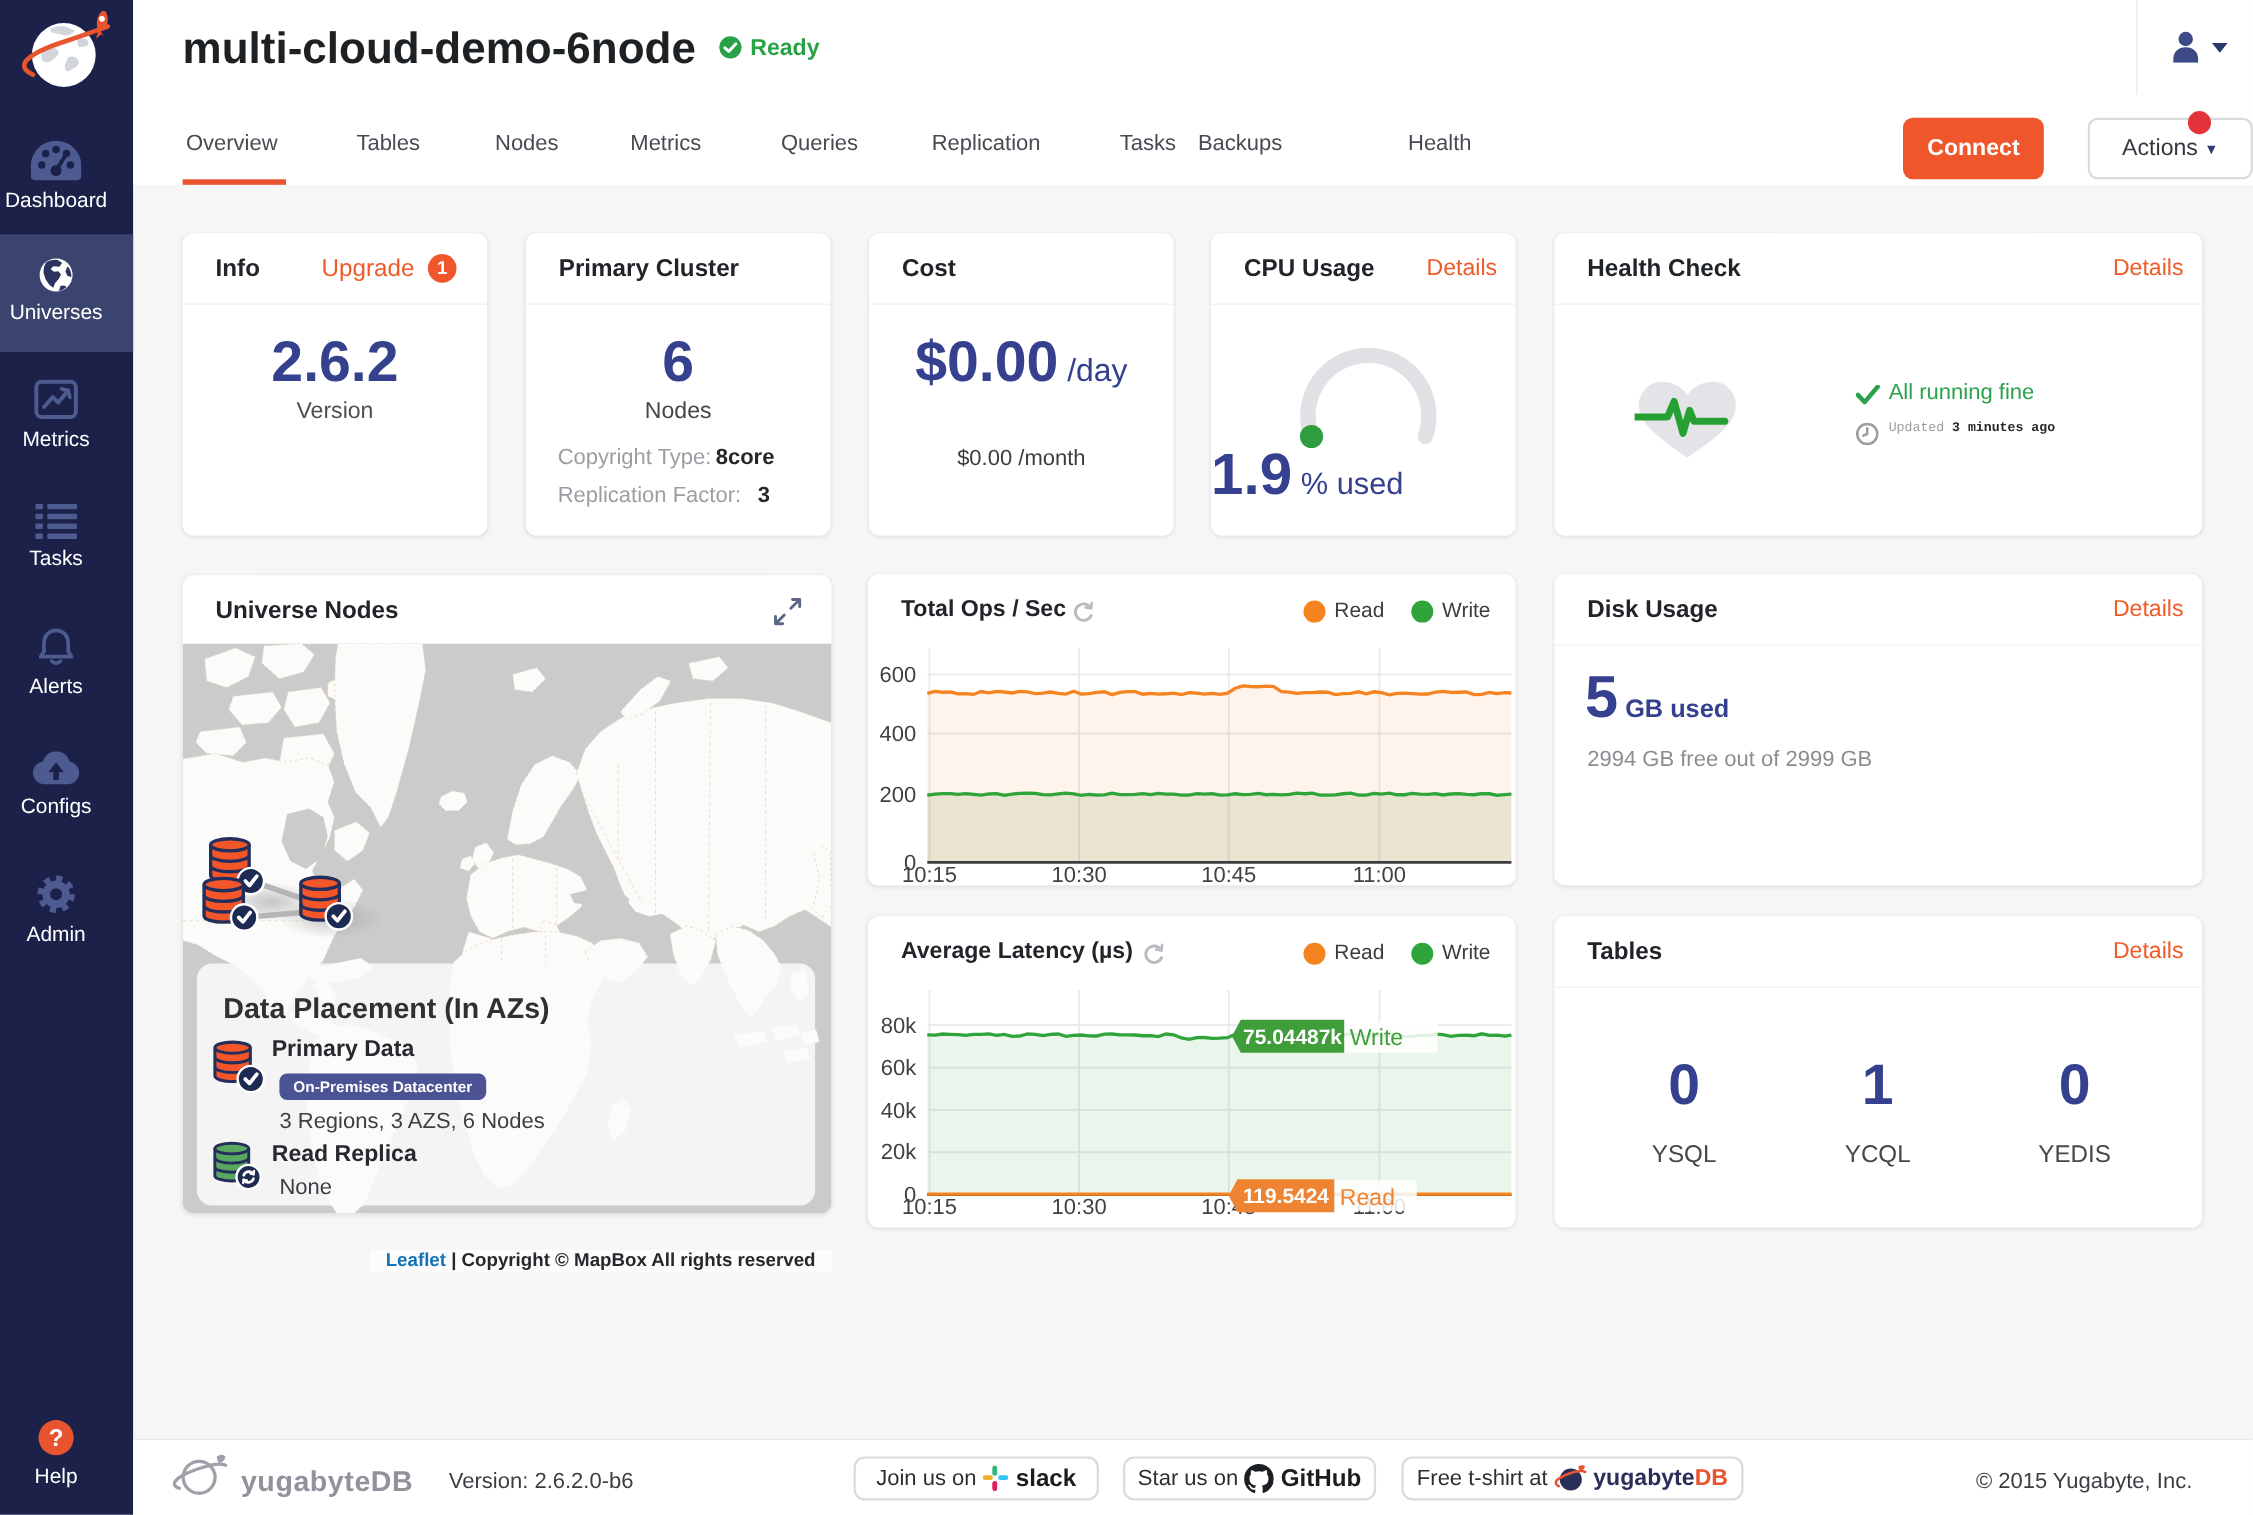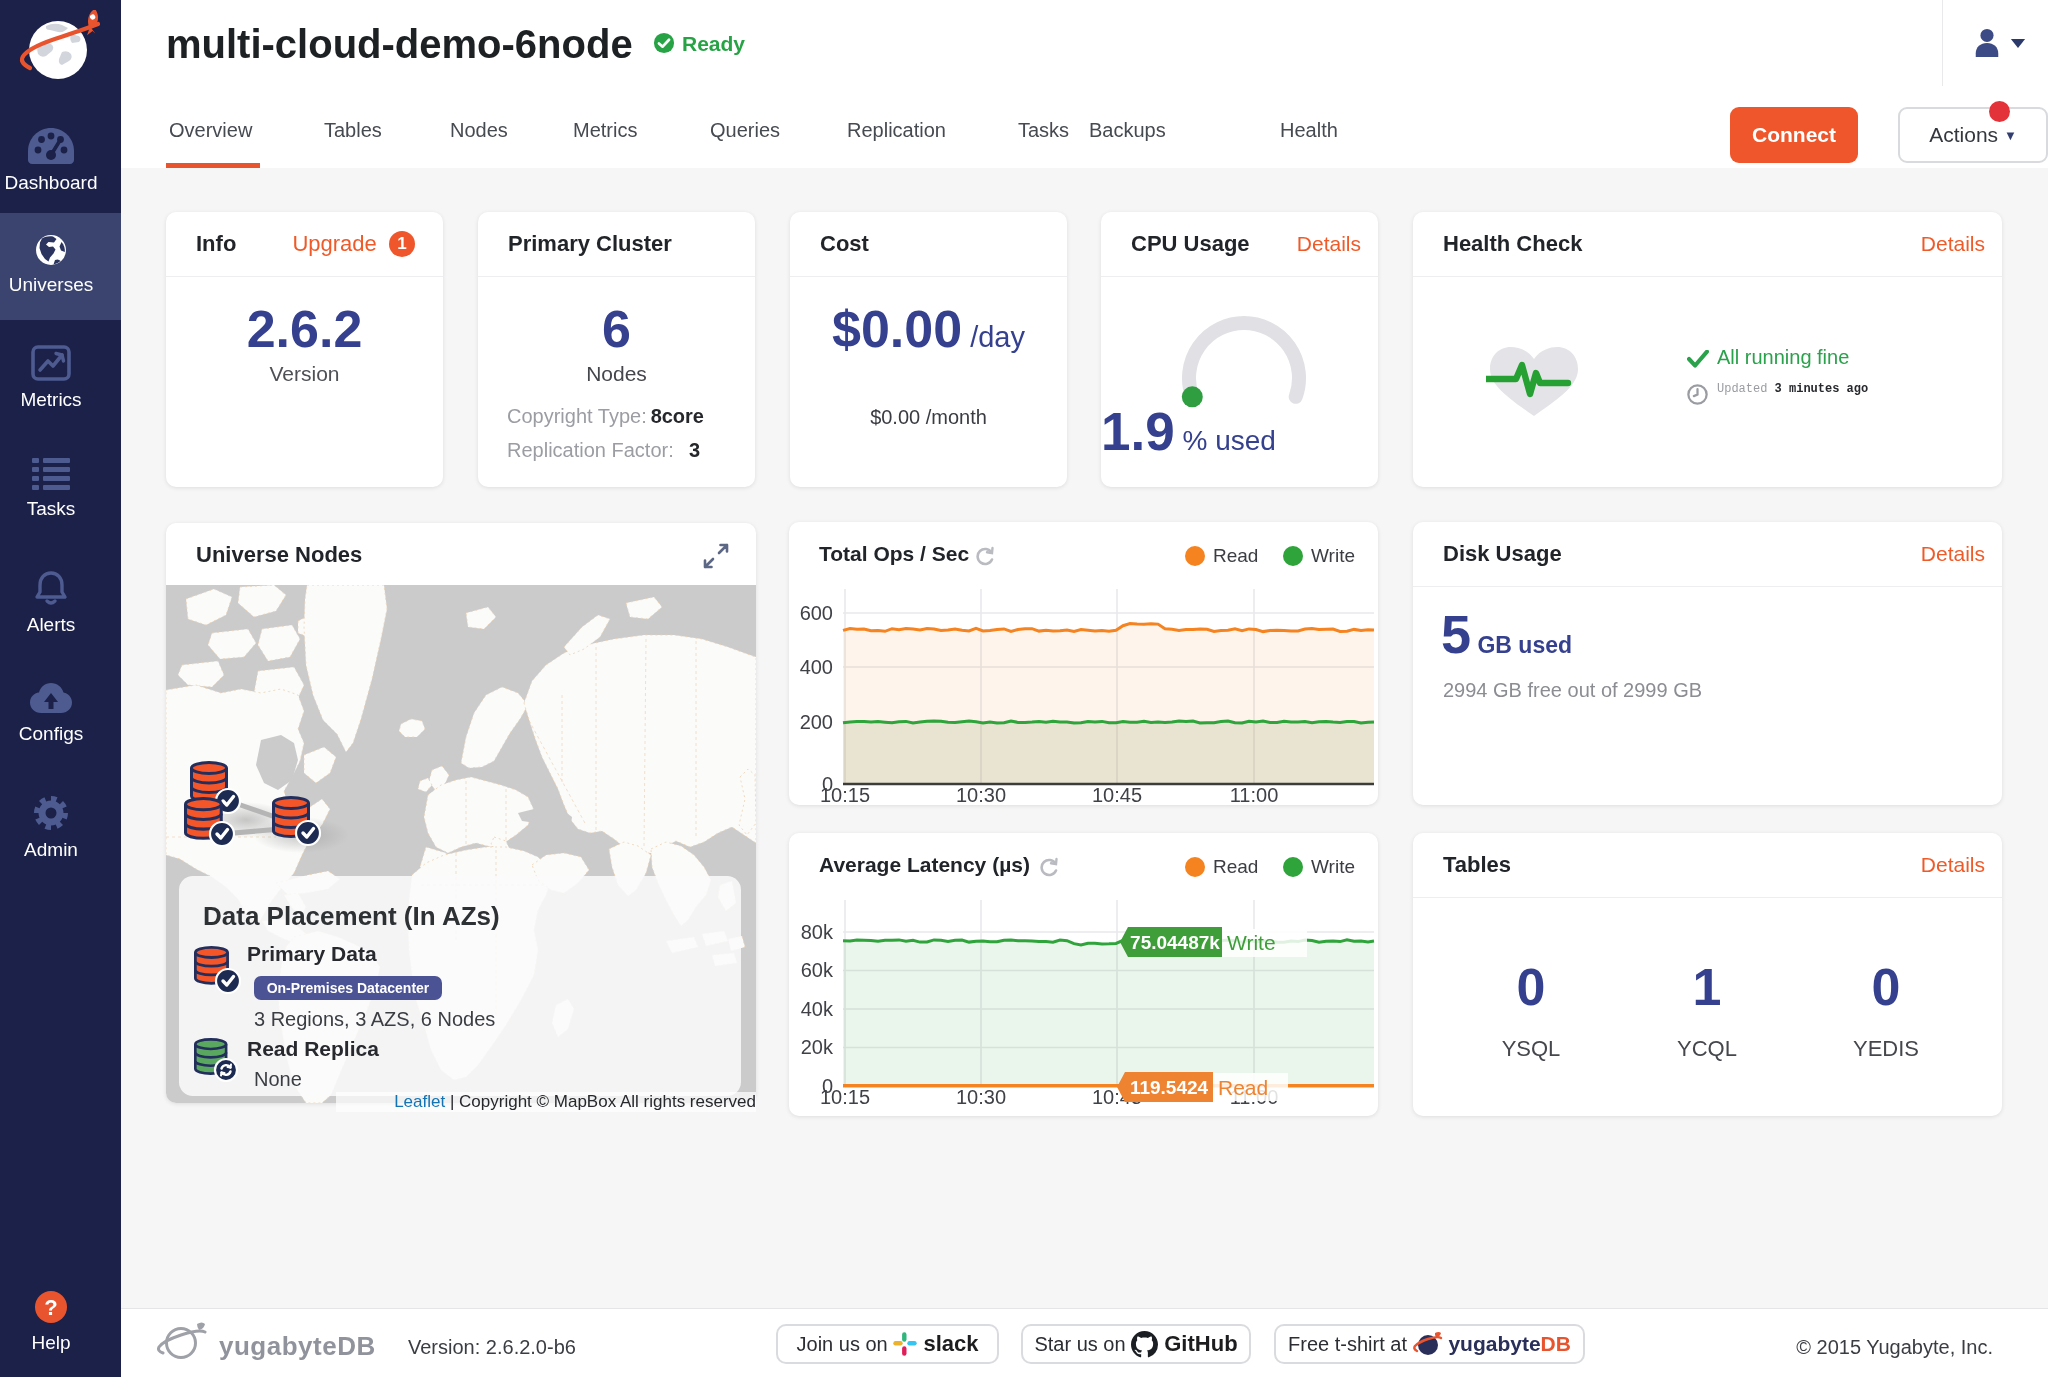--- a/index.html
+++ b/index.html
@@ -366,21 +366,21 @@
 <circle cx="34" cy="34" r="11" fill="#1d2a52" stroke="#fff" stroke-width="2.2"></circle>
 <g transform="translate(34,34)" stroke="#fff" stroke-width="2.4" fill="none" stroke-linecap="round">
 <path d="M-4.5 -1.5 A 5 5 0 0 1 4.5 -2.5"></path>
       <path d="M4.5 1.5 A 5 5 0 0 1 -4.5 2.5"></path>
 <path d="M4.5 -2.5 l0.5 -3 M4.5 -2.5 l-3 -0.5" stroke-width="2"></path>
 <path d="M-4.5 2.5 l-0.5 3 M-4.5 2.5 l3 0.5" stroke-width="2"></path>
 </g>
 </svg>
 <div class="abs" style="left:247px;top:1037px;font-size:21px;font-weight:bold;color:#27292e;">Read Replica</div>
 <div class="abs" style="left:254px;top:1068px;font-size:20px;color:#3a3d42;">None</div>
-<div class="abs" style="left:336px;top:1092px;width:420px;font-size:17px;font-weight:normal;color:#26282c;background:rgba(255,255,255,0.7);text-align:right;white-space:nowrap;">
+<div class="abs" style="left:336px;top:1136px;width:420px;font-size:17px;font-weight:bold;color:#26282c;background:rgba(255,255,255,0.7);text-align:center;white-space:nowrap;">
 <span style="color:#1374b5;">Leaflet</span> | Copyright © MapBox All rights reserved</div>
 
 <div class="card" style="left:789px;top:522px;width:589px;height:283px;overflow:hidden;">
   <div class="chead" style="font-size:21px;">Total Ops / Sec</div>
   <svg class="abs" style="left:184px;top:23px;" width="23" height="21" viewBox="0 0 23 21">
       <g fill="none" stroke="#b9bbc0" stroke-width="2.6" stroke-linecap="round">
 <path d="M18.5 7.5 A 7.5 7.5 0 1 0 19 14.5"></path>
 <path d="M19.5 3 L19 8 L14 7.2" stroke-width="2.4"></path>
 </g>
     </svg>

